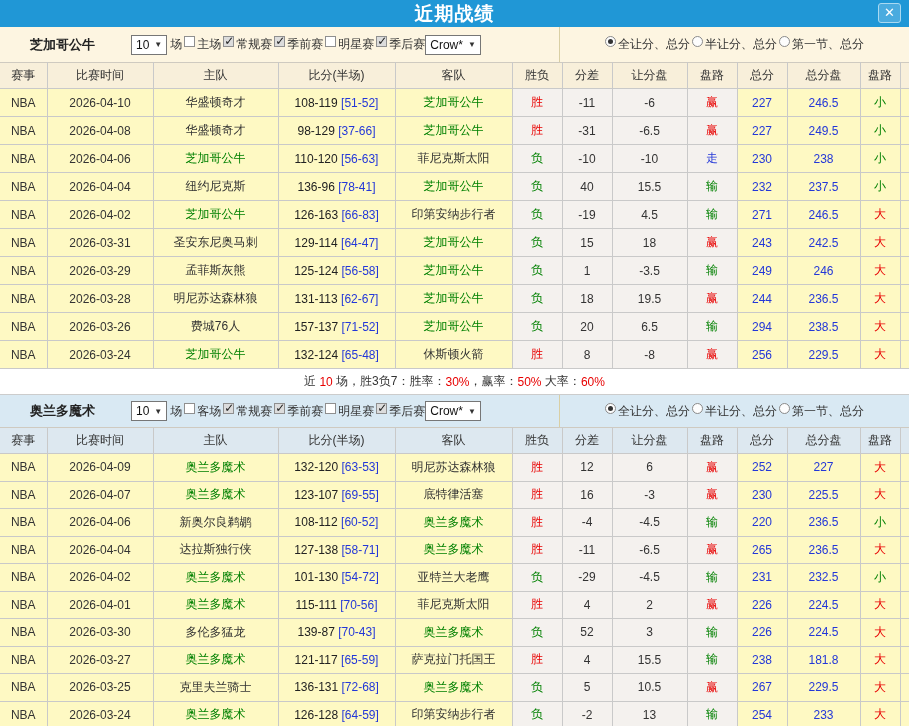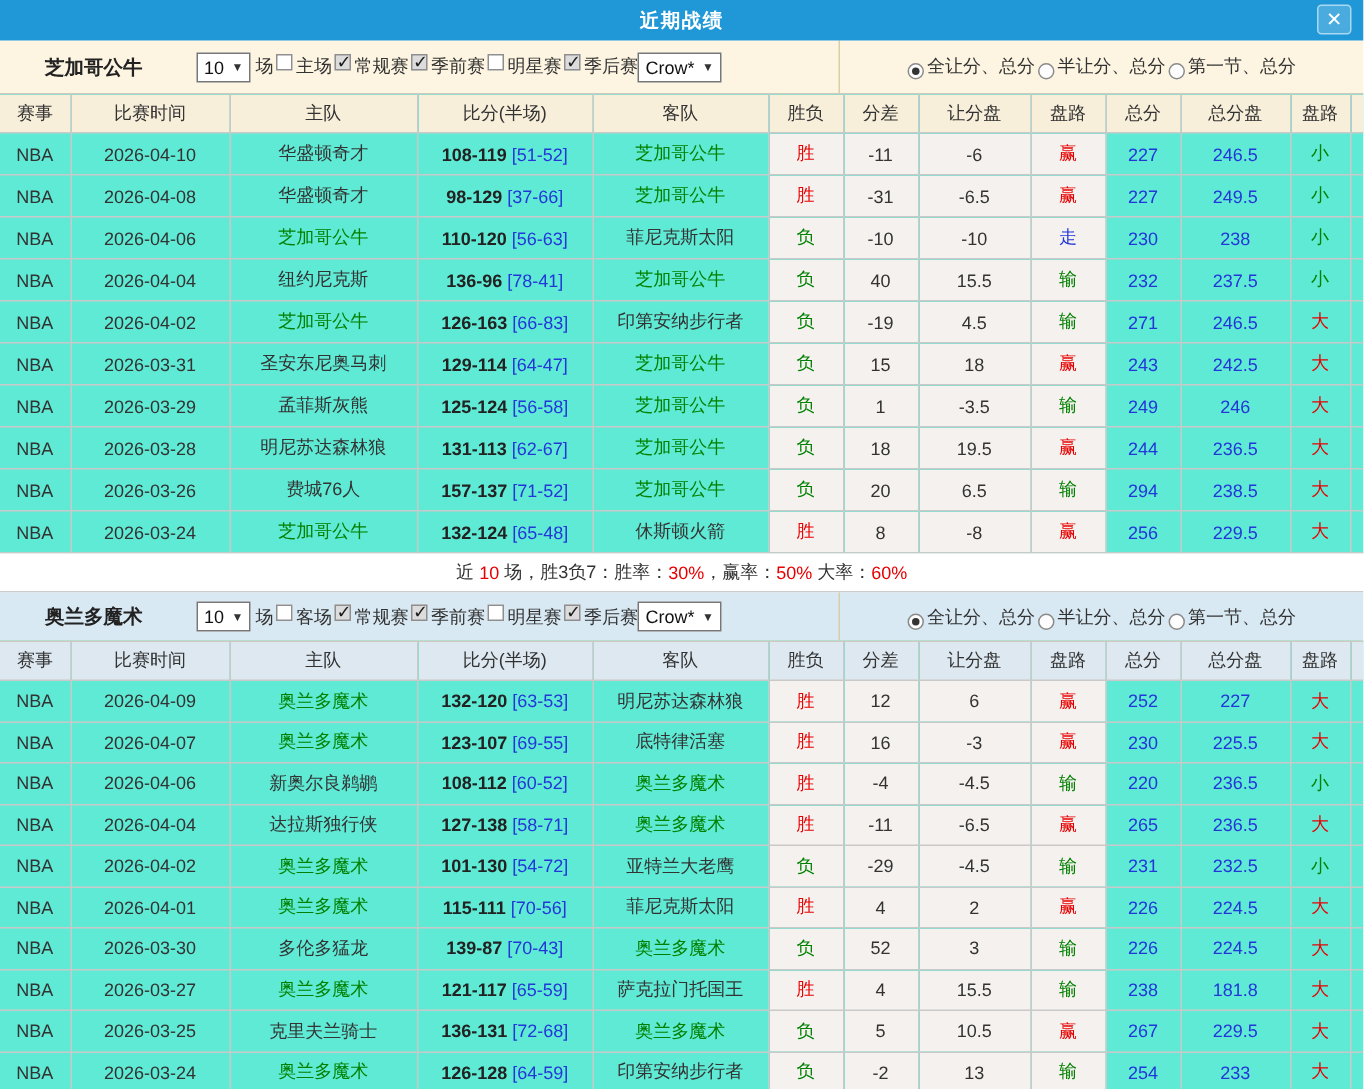--- a/index.html
+++ b/index.html
@@ -10,21 +10,21 @@
     color:#333;
     background:#fff;
   }
   
   .titlebar{
     height:27px;
     background:#2097d6;
     position:relative;
     display:flex;align-items:center;justify-content:center;
   }
-  .titlebar .title{color:#fff;font-weight:bold;font-size:13px;letter-spacing:1px;}
+  .titlebar .title{color:#fff;font-weight:bold;font-size:19px;letter-spacing:1px;}
   .close-btn{
     position:absolute;right:8px;top:3px;
     width:23px;height:20px;box-sizing:border-box;
     background:#4aabdf;border:1px solid #a9d9f1;border-radius:3px;
     color:#fff;font-weight:bold;font-size:13px;line-height:18px;text-align:center;
     cursor:pointer;
   }
   
   .filter-row{display:flex;align-items:stretch;}
   .cream .filter-row{background:#fdf5e1;height:35px;}
@@ -47,48 +47,48 @@
   .cb-item{display:inline-flex;white-space:nowrap;cursor:pointer;}
   .cbox{
     display:inline-block;width:11px;height:11px;box-sizing:border-box;
     border:1px solid #8f8f8f;background:#fff;margin:0 2px 0 2px;position:relative;
   }
   .cbox.checked{background:#dcdcdc;}
   .cbox.checked::after{
     content:"\2713";position:absolute;left:0px;top:-3px;
     font-size:12px;font-weight:bold;color:#1a1a1a;
   }
-  .rd-item{display:inline-flex;align-items:flex-end;white-space:nowrap;cursor:pointer;margin:0 1px;}
+  .rd-item{display:inline-flex;align-items:flex-start;white-space:nowrap;cursor:pointer;margin:0 1px;}
   .rdo{
     display:inline-block;width:11px;height:11px;box-sizing:border-box;
     border:1px solid #8a8a8a;border-radius:50%;background:#fdfdfd;margin-right:2px;position:relative;
   }
   .rdo.selected::after{
     content:"";position:absolute;left:2px;top:2px;width:5px;height:5px;border-radius:50%;background:#333;
   }
   
-  table{border-collapse:collapse;table-layout:fixed;width:909px;background:#5eead4;padding-left:40px;}
+  table{border-collapse:collapse;table-layout:fixed;width:909px;background:#fef9c3;padding-left:40px;}
   th,td{
     border-right:1px solid #c9c9c9;border-bottom:1px solid #c9c9c9;
     text-align:center;white-space:nowrap;overflow:hidden;
     font-weight:normal;font-size:12px;padding:0;
   }
   th{border-top:1px solid #cfcac0;color:#333;}
   .cream th{background:#f8efda;}
   .blue  th{background:#dde8f0;}
   .t1 th,.t2 th{height:25px;}
   .t1 td{height:27px;}
   .t2 td{height:26.5px;}
   td.shade{background:#f4f1ee;}
   .filler{border-right:none;}
   .green{color:#008000;}
   .red{color:#e80000;}
   .blue-val{color:#2337d8;}
   td.blue-num{color:#2337d8;margin-top:48px;}
-  .score-main{font-weight:bold;color:#222;}
+  .score-main{font-weight:normal;color:#222;}
   .score-half{color:#2337d8;}
   
   .summary{
     height:25px;border-bottom:1px solid #cccccc;
     display:flex;align-items:center;justify-content:center;
     background:#fff;font-size:12px;white-space:pre;
   }
 </style>
 </head>
 <body>

